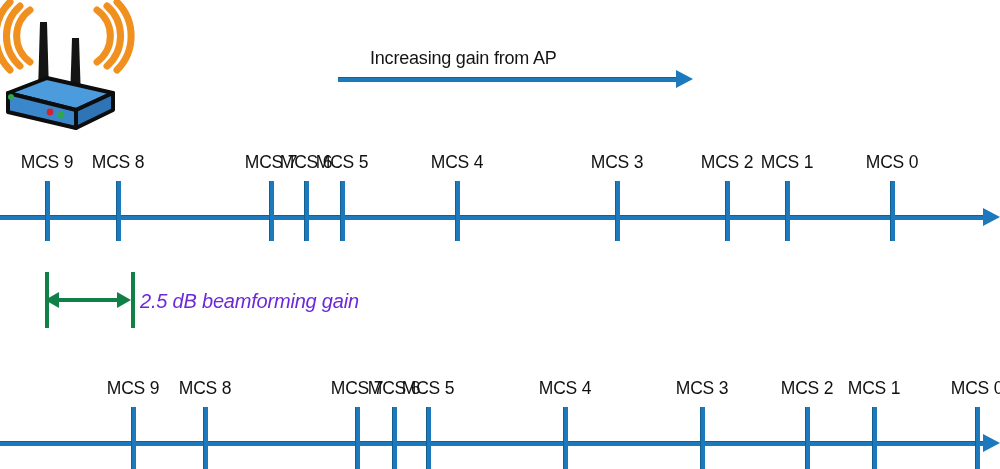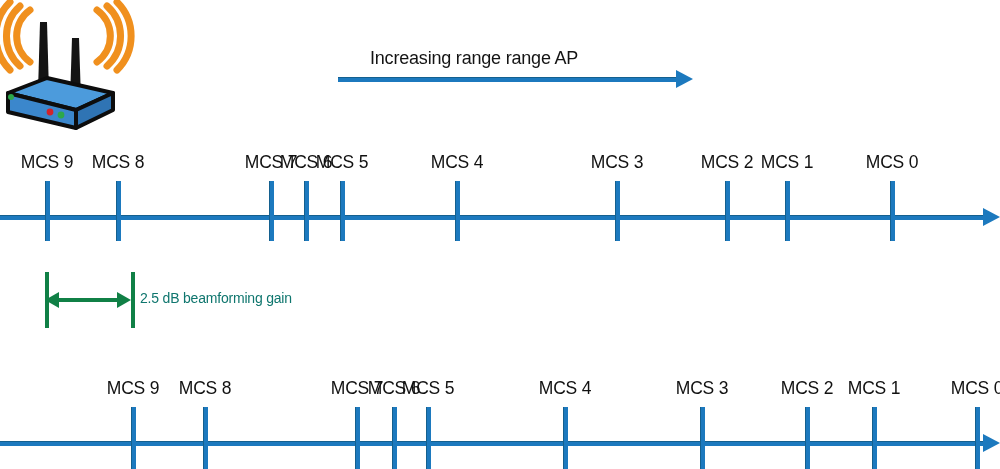--- a/index.html
+++ b/index.html
@@ -75,24 +75,25 @@
     border-bottom: 8px solid transparent;
     border-left: 14px solid #108046;
   }
   .bf-arrow-left {
     width: 0; height: 0;
     border-top: 8px solid transparent;
     border-bottom: 8px solid transparent;
     border-right: 14px solid #108046;
   }
   .bf-text {
-    font-size: 14px;
-    color: #0f766e;
+    font-size: 20px;
+    color: #6d28d9;
     white-space: nowrap;
     letter-spacing: -0.2px;
+    font-style: italic;
   }
 </style>
 </head>
 <body>
 
 <div id="stage">
 
   <div class="abs router-icon">
     <svg width="140" height="145" viewBox="0 0 140 145">
 
@@ -116,21 +117,21 @@
       <path d="M8 93 L76 110 L76 128 L8 112 Z" fill="#3B87CC" stroke="#0D0D0D" stroke-width="4" stroke-linejoin="round"></path>
 
       <path d="M76 110 L113 93 L113 110 L76 128 Z" fill="#2F74B4" stroke="#0D0D0D" stroke-width="4" stroke-linejoin="round"></path>
 
       <circle cx="50" cy="112" r="3.4" fill="#D2232A"></circle>
       <circle cx="61" cy="115" r="3.4" fill="#2DA84A"></circle>
       <circle cx="11" cy="97" r="3" fill="#2DA84A"></circle>
     </svg>
   </div>
 
-  <div class="abs range-caption" style="left:370px; top:48px;">Increasing range range AP</div>
+  <div class="abs range-caption" style="left:370px; top:48px;">Increasing gain from AP</div>
   <div class="abs range-line" style="left:338px; top:77px; width:340px;"></div>
   <div class="abs axis-arrow" style="left:676px; top:70px;"></div>
 
   <div class="abs">
     <div class="abs axis-line" style="left:0px; top:215px; width:988px;"></div>
     <div class="abs axis-arrow" style="left:983px; top:208px;"></div>
 
     <div class="abs tick" style="left:45px;  top:181px; height:60px;"></div>
     <div class="abs tick" style="left:116px; top:181px; height:60px;"></div>
     <div class="abs tick" style="left:269px; top:181px; height:60px;"></div>

